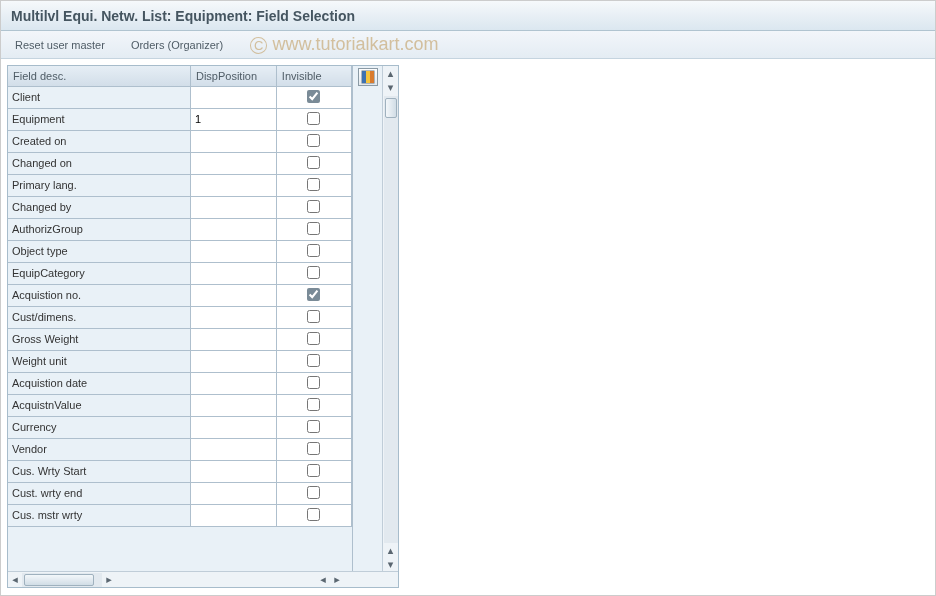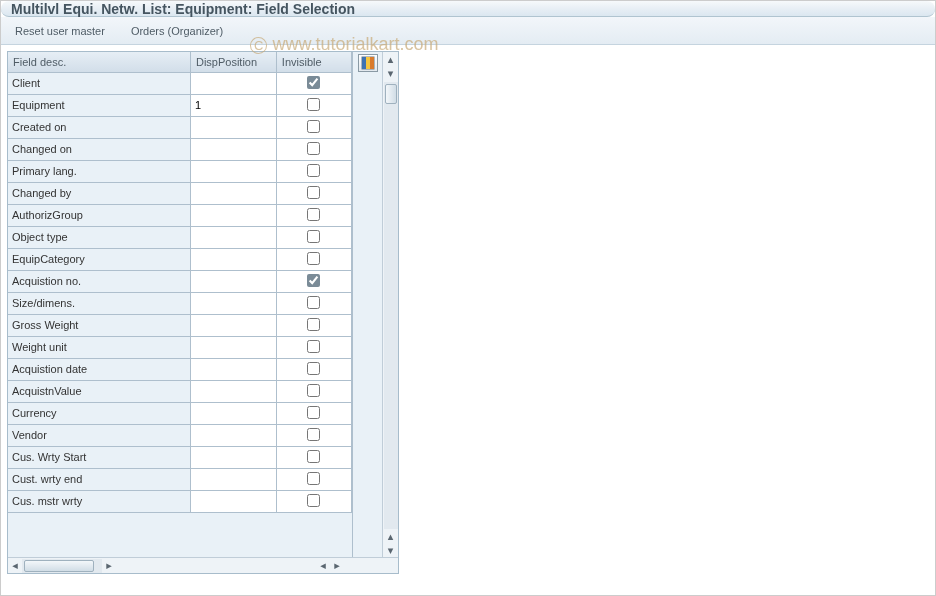--- a/index.html
+++ b/index.html
@@ -8,28 +8,27 @@
       font-size: 11px;
       background: #fff;
       width: 936px;
       height: 596px;
       overflow: hidden;
       border: 1px solid #ccc;
     }
     .titlebar {
       background: linear-gradient(to bottom, #f6f9fb 0%, #e8eff5 50%, #dbe7f0 100%);
       border-bottom: 1px solid #b0c4d0;
-      height: 16px;
+      height: 30px;
       display: flex;
       align-items: center;
       padding: 0 10px;
       color: #455560;
       font-size: 14px;
       font-weight: bold;
-      border-radius: 8px;
     }
     .toolbar {
       background: linear-gradient(to bottom, #f2f6fa 0%, #e4ecf3 100%);
       border-bottom: 1px solid #c5d4df;
       height: 28px;
       display: flex;
       align-items: center;
       padding: 0 8px;
       gap: 14px;
     }
@@ -239,21 +238,21 @@
                 <td class="c1">EquipCategory</td>
                 <td class="c2"><input class="disp-input" style=""></td>
                 <td class="c3"><input type="checkbox" class="cb" style=""></td>
               </tr>
               <tr>
                 <td class="c1">Acquistion no.</td>
                 <td class="c2"><input class="disp-input" style=""></td>
                 <td class="c3"><input type="checkbox" class="cb" checked="" style=""></td>
               </tr>
               <tr>
-                <td class="c1">Size/dimens.</td>
+                <td class="c1">Cust/dimens.</td>
                 <td class="c2"><input class="disp-input" style=""></td>
                 <td class="c3"><input type="checkbox" class="cb" style=""></td>
               </tr>
               <tr>
                 <td class="c1">Gross Weight</td>
                 <td class="c2"><input class="disp-input" style=""></td>
                 <td class="c3"><input type="checkbox" class="cb" style=""></td>
               </tr>
               <tr>
                 <td class="c1">Weight unit</td>

